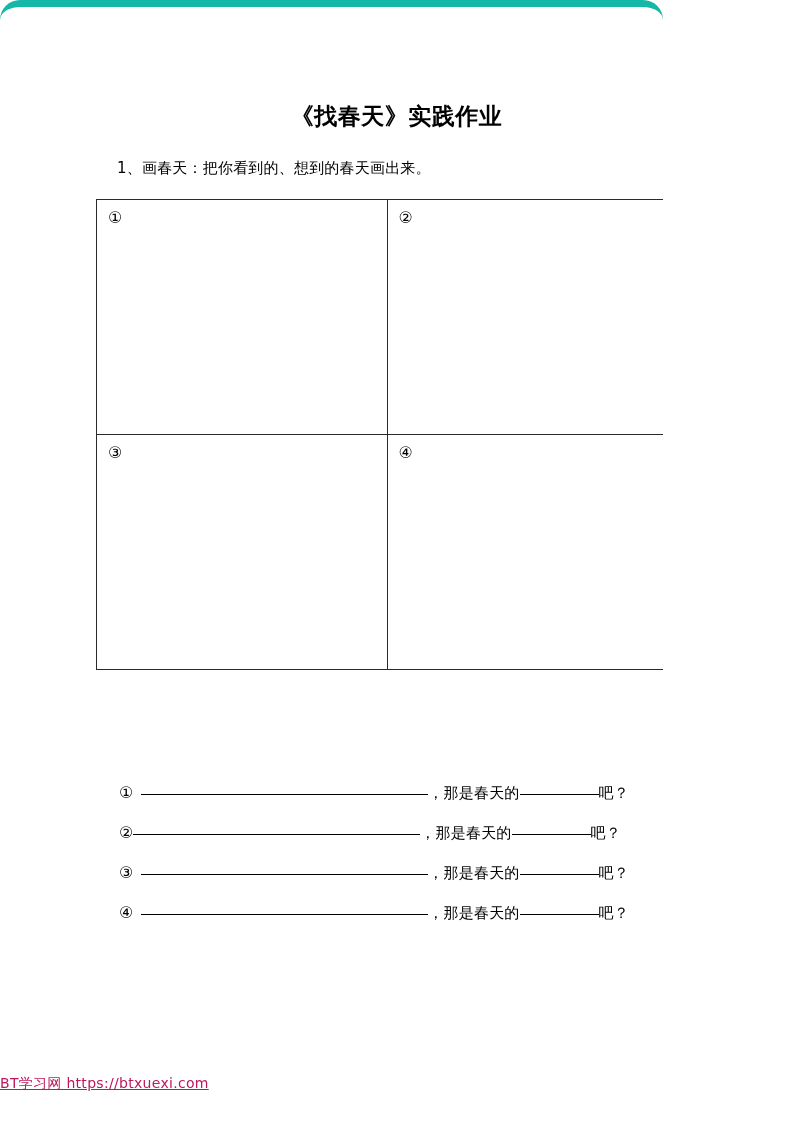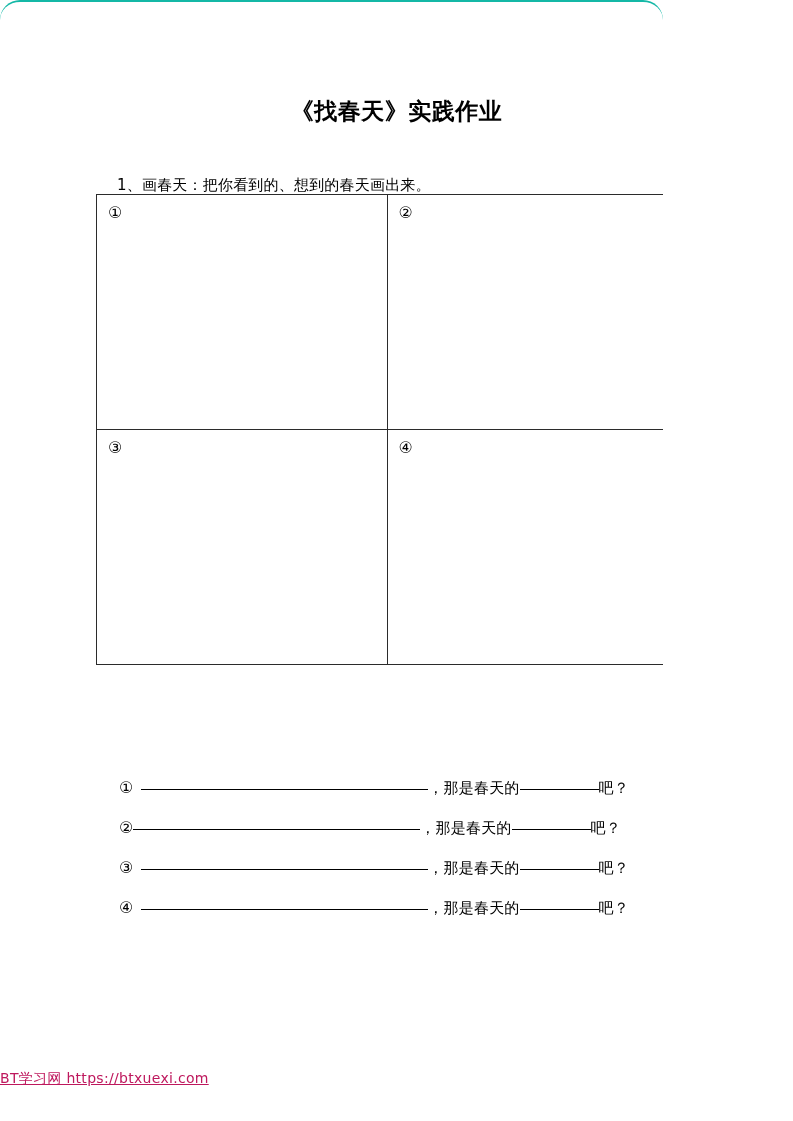--- a/index.html
+++ b/index.html
@@ -12,21 +12,21 @@
     font-family: "DejaVu Sans", "Liberation Sans", sans-serif;
     color: #000000;
   }
   .page {
     position: relative;
     width: 663px;
     height: 1121px;
     background: #ffffff;
     overflow: hidden;
     box-sizing: border-box;
-    border-top: 2px solid #14b8a6;
+    border-top: 7px solid #14b8a6;
     border-radius: 20px;
   }
 
   
   .doc-title {
     position: absolute;
     left: 0;
     top: 92px;
     width: 793px;
     text-align: center;
@@ -41,21 +41,20 @@
   
   .prompt-1 {
     position: absolute;
     left: 117px;
     top: 150px;
     font-size: 15px;
     line-height: 22px;
     letter-spacing: 0.2px;
     white-space: nowrap;
     color: #000;
-    margin-top: 22px;
   }
 
   
   .draw-table {
     position: absolute;
     left: 96px;
     top: 192px;
     width: 583px;
     height: 471px;
     border: 1.4px solid #2b2b2b;

